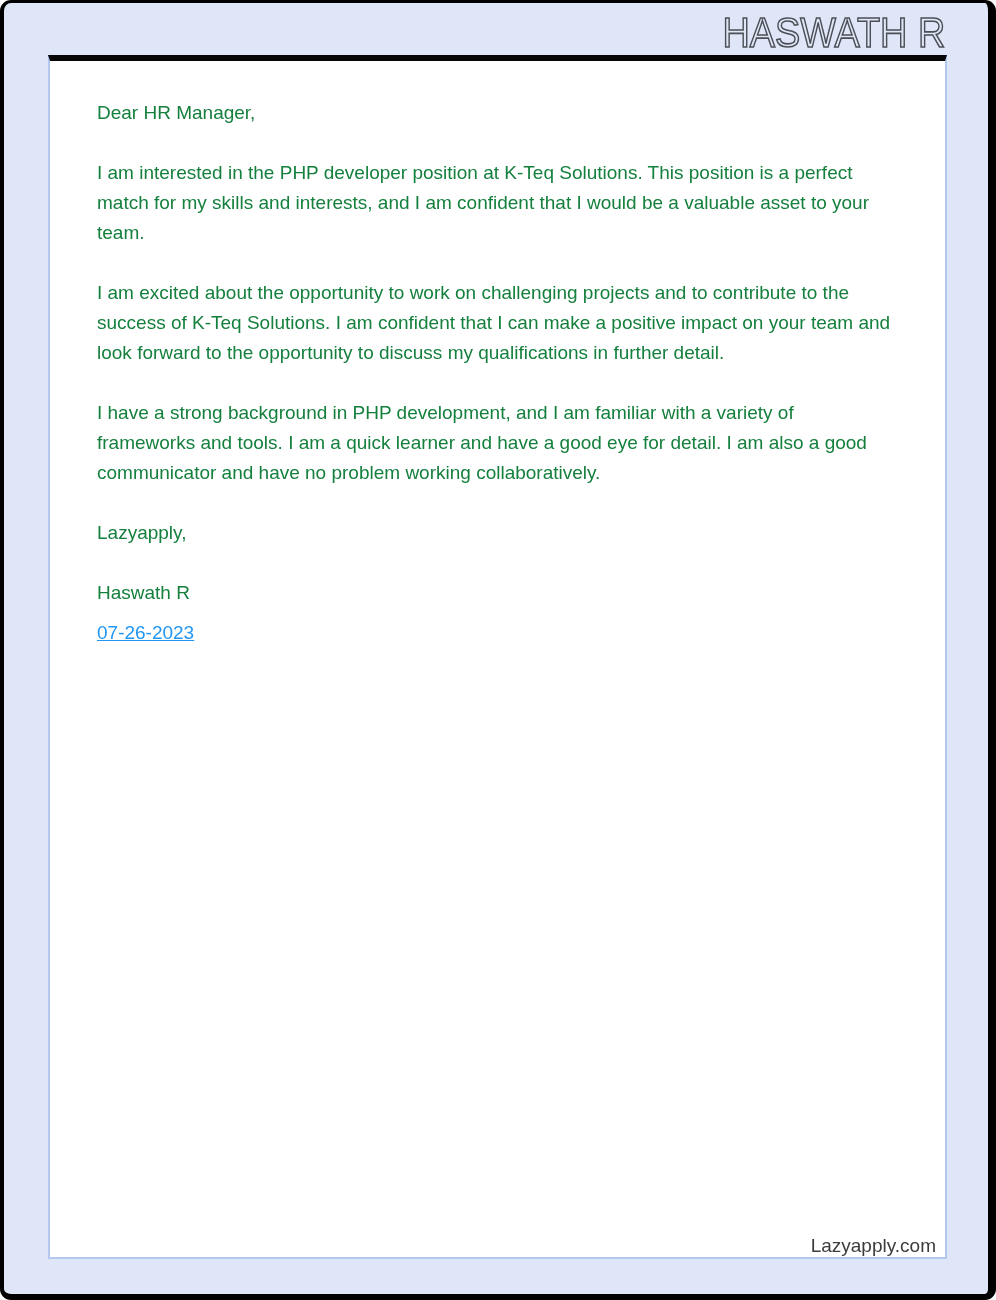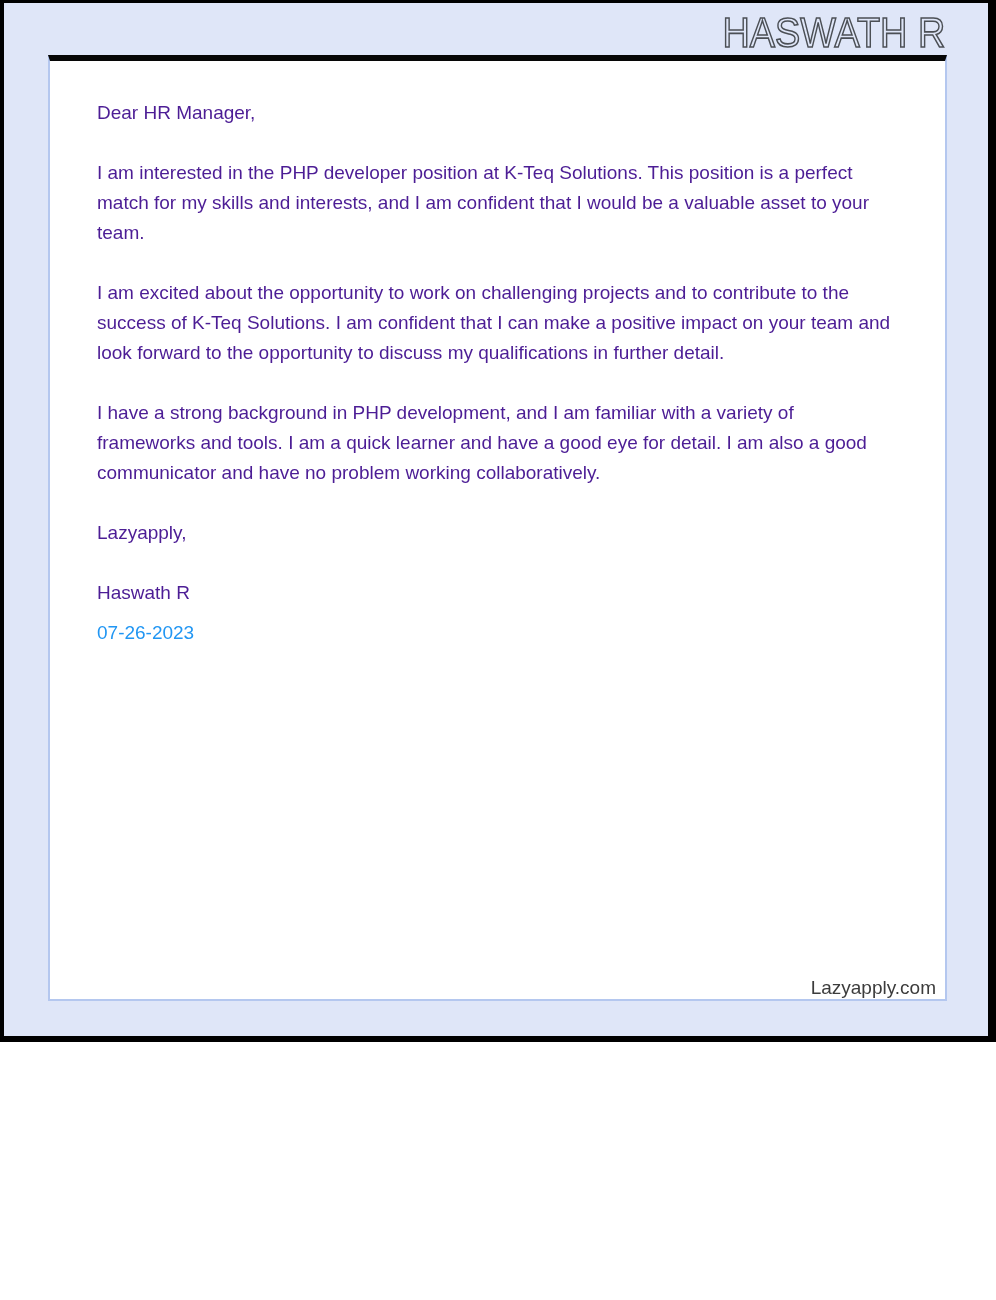--- a/index.html
+++ b/index.html
@@ -4,27 +4,28 @@
 <style>
   html, body {
     margin: 0;
     padding: 0;
     background: #ffffff;
     font-family: "Liberation Sans", sans-serif;
   }
   .frame {
     position: relative;
     width: 996px;
-    height: 1042px;
+    height: 1300px;
     box-sizing: border-box;
     background: #dfe6f8;
     border-style: solid;
     border-color: #000000;
     border-width: 3px 8px 6px 4px;
     overflow: hidden;
+    border-radius: 11px;
   }
   .header-title {
     position: absolute;
     top: 4px;
     right: 43px;
     margin: 0;
     font-size: 43px;
     font-weight: 500;
     line-height: 50px;
     letter-spacing: 0px;
@@ -46,30 +47,31 @@
     border-top: 6px solid #060606;
     border-left: 2px solid #b4c7ef;
     border-right: 2px solid #b4c7ef;
     border-bottom: 2px solid #b4c7ef;
     padding: 37px 52px 0 47px;
   }
   .page p {
     margin: 0 0 30px 0;
     font-size: 19px;
     line-height: 30px;
-    color: #4c1d95;
+    color: #15803d;
     font-weight: 400;
   }
   .page p.signature-name {
     margin-bottom: 10px;
   }
   .page p.letter-date {
     margin-bottom: 0;
     color: #2196f3;
     cursor: pointer;
+    text-decoration: underline;
   }
   .watermark {
     position: absolute;
     right: 9px;
     bottom: 1px;
     font-size: 19px;
     line-height: 20px;
     color: #3c3c3c;
   }
 </style>

